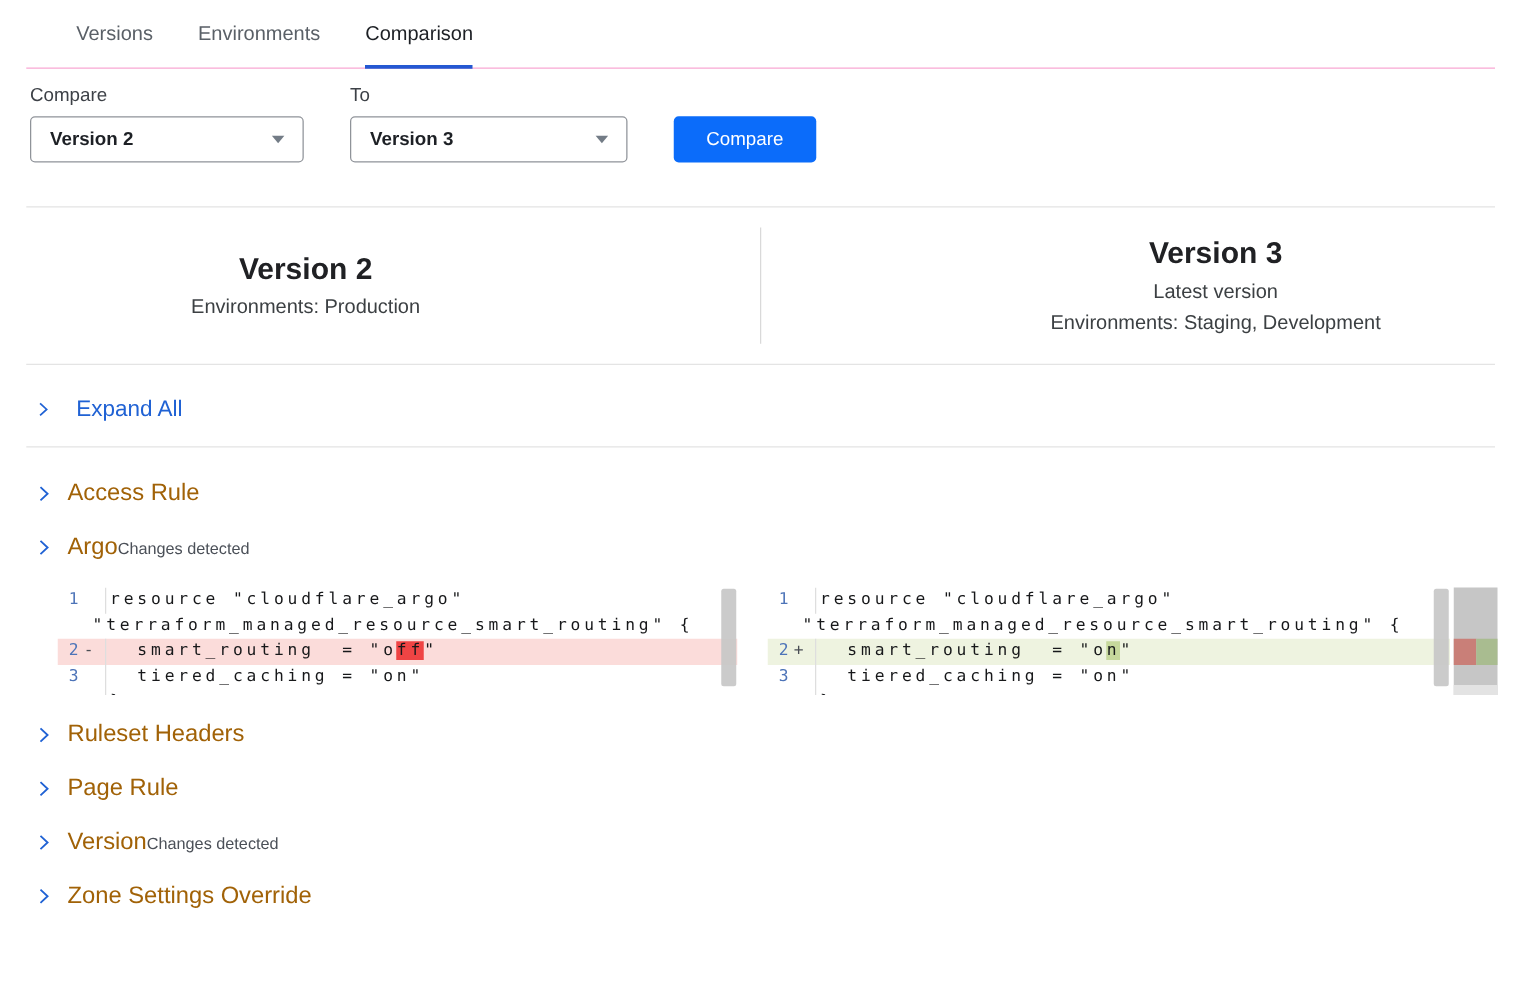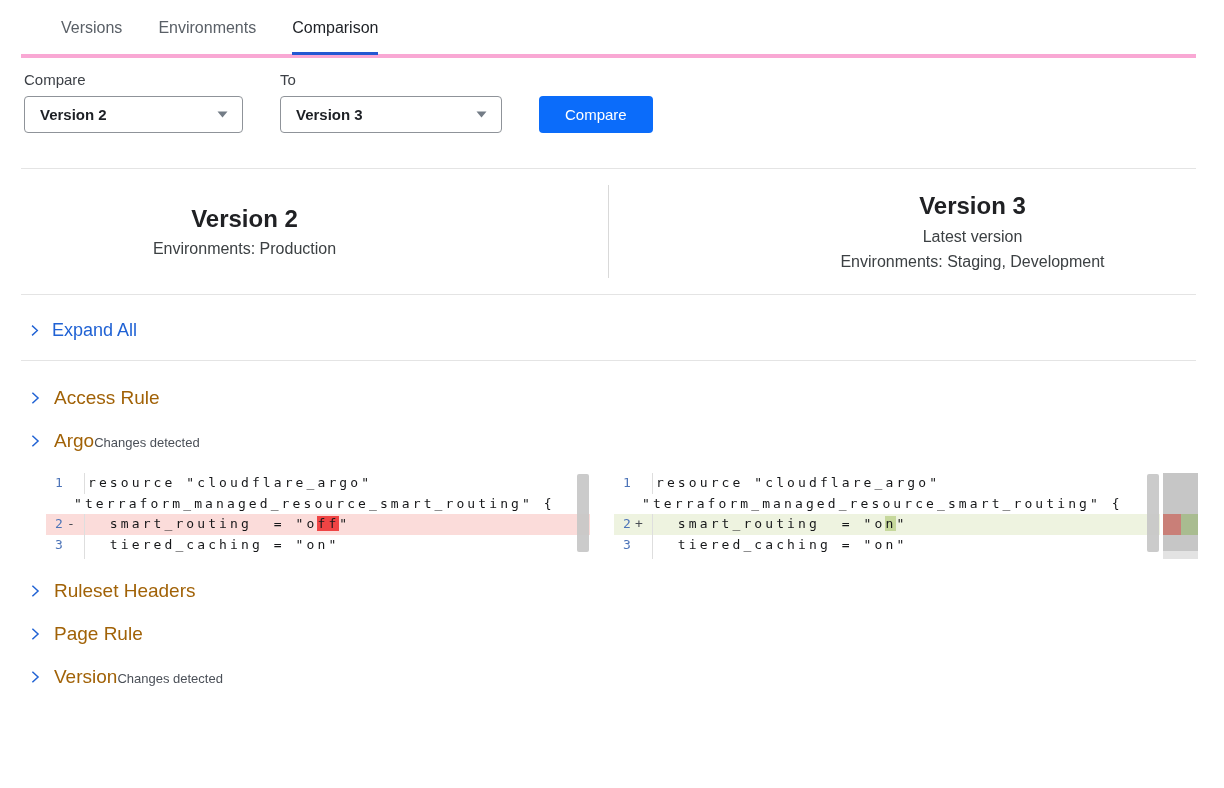--- a/index.html
+++ b/index.html
@@ -1,20 +1,20 @@
 <!DOCTYPE html>
 <html><head>
 <meta charset="utf-8">
 <style>
   * { box-sizing: border-box; margin: 0; padding: 0; }
   html,body { width:1224px; height:788px; background:#fff; font-family:"Liberation Sans", sans-serif; color:#333; }
   .page { width:1224px; height:788px; background:#fff; overflow:hidden; }
 
   
-  .tabbar { display:flex; gap:36px; padding:0 0 0 40px; border-bottom:4px solid #f9a8d4; margin:0 28px 0 21px; }
+  .tabbar { display:flex; gap:36px; padding:0 0 0 40px; border-bottom:1px solid #f9a8d4; margin:0 28px 0 21px; }
   .tab { font-size:16px; color:#5a6067; padding:19px 0 15px; cursor:pointer; border-bottom:3px solid transparent; margin-bottom:-1px; }
   .tab.active { color:#1d2025; border-bottom-color:#2458d2; }
 
   
   .form-row { display:flex; align-items:flex-end; gap:37px; margin:13px 0 0 24px; }
   .field-label { font-size:15px; color:#3d4147; margin-bottom:8px; }
   .select { width:219px; height:37px; border:1px solid #8f9399; border-radius:4px; background:#fff;
             display:flex; align-items:center; justify-content:space-between; padding:0 14px 0 15px; cursor:pointer; }
   .select.wide { width:222px; }
   .select .val { font-size:15px; font-weight:bold; color:#1d2025; }
@@ -27,21 +27,21 @@
   
   .vheader { display:flex; align-items:center; margin:0 28px 0 21px; border-bottom:1px solid #e4e4e4; height:126px; }
   .vcol { flex:1; text-align:center; }
   .vcol.left { padding-right:140px; }
   .vcol.right { padding-left:140px; }
   .vdivider { width:1px; align-self:stretch; margin:16px 0; background:#d9d9d9; }
   .vtitle { font-size:24px; font-weight:bold; color:#202124; line-height:1.2; }
   .vsub { font-size:16px; color:#3c4043; margin-top:7px; }
 
   
-  .expand-row { display:flex; align-items:center; gap:11px; margin:25px 0 0 28px; padding-bottom:19px; color:#2062d4; cursor:pointer; }
+  .expand-row { display:flex; align-items:center; gap:20px; margin:25px 0 0 28px; padding-bottom:19px; color:#2062d4; cursor:pointer; }
   .expand-row .lbl { font-size:18px; }
   .chev { display:inline-flex; color:#2062d4; }
 
   
   .section-row { display:flex; align-items:baseline; margin:21px 0 21px 28px; cursor:pointer; }
   .section-row .chev { align-self:center; margin-right:12px; }
   .section-label { font-size:19px; color:#a16207; }
   .section-badge { font-size:13px; color:#4b5058; }
 
   
@@ -264,15 +264,24 @@
     <div class="section-row">
       <span class="chev">
         <svg width="14" height="14" viewBox="0 0 16 16">
             <path d="M5 2 L11.5 8 L5 14" fill="none" stroke="currentColor" stroke-width="1.7"></path>
           </svg>
       </span>
       <span class="section-label">Version</span>
       <span class="section-badge">Changes detected</span>
     </div>
 
+    <div class="section-row">
+      <span class="chev">
+        <svg width="14" height="14" viewBox="0 0 16 16">
+            <path d="M5 2 L11.5 8 L5 14" fill="none" stroke="currentColor" stroke-width="1.7"></path>
+          </svg>
+      </span>
+      <span class="section-label">Zone Settings Override</span>
+      <span class="section-badge"></span>
+    </div>
 
   </div>
 </div>
 
 </body></html>

